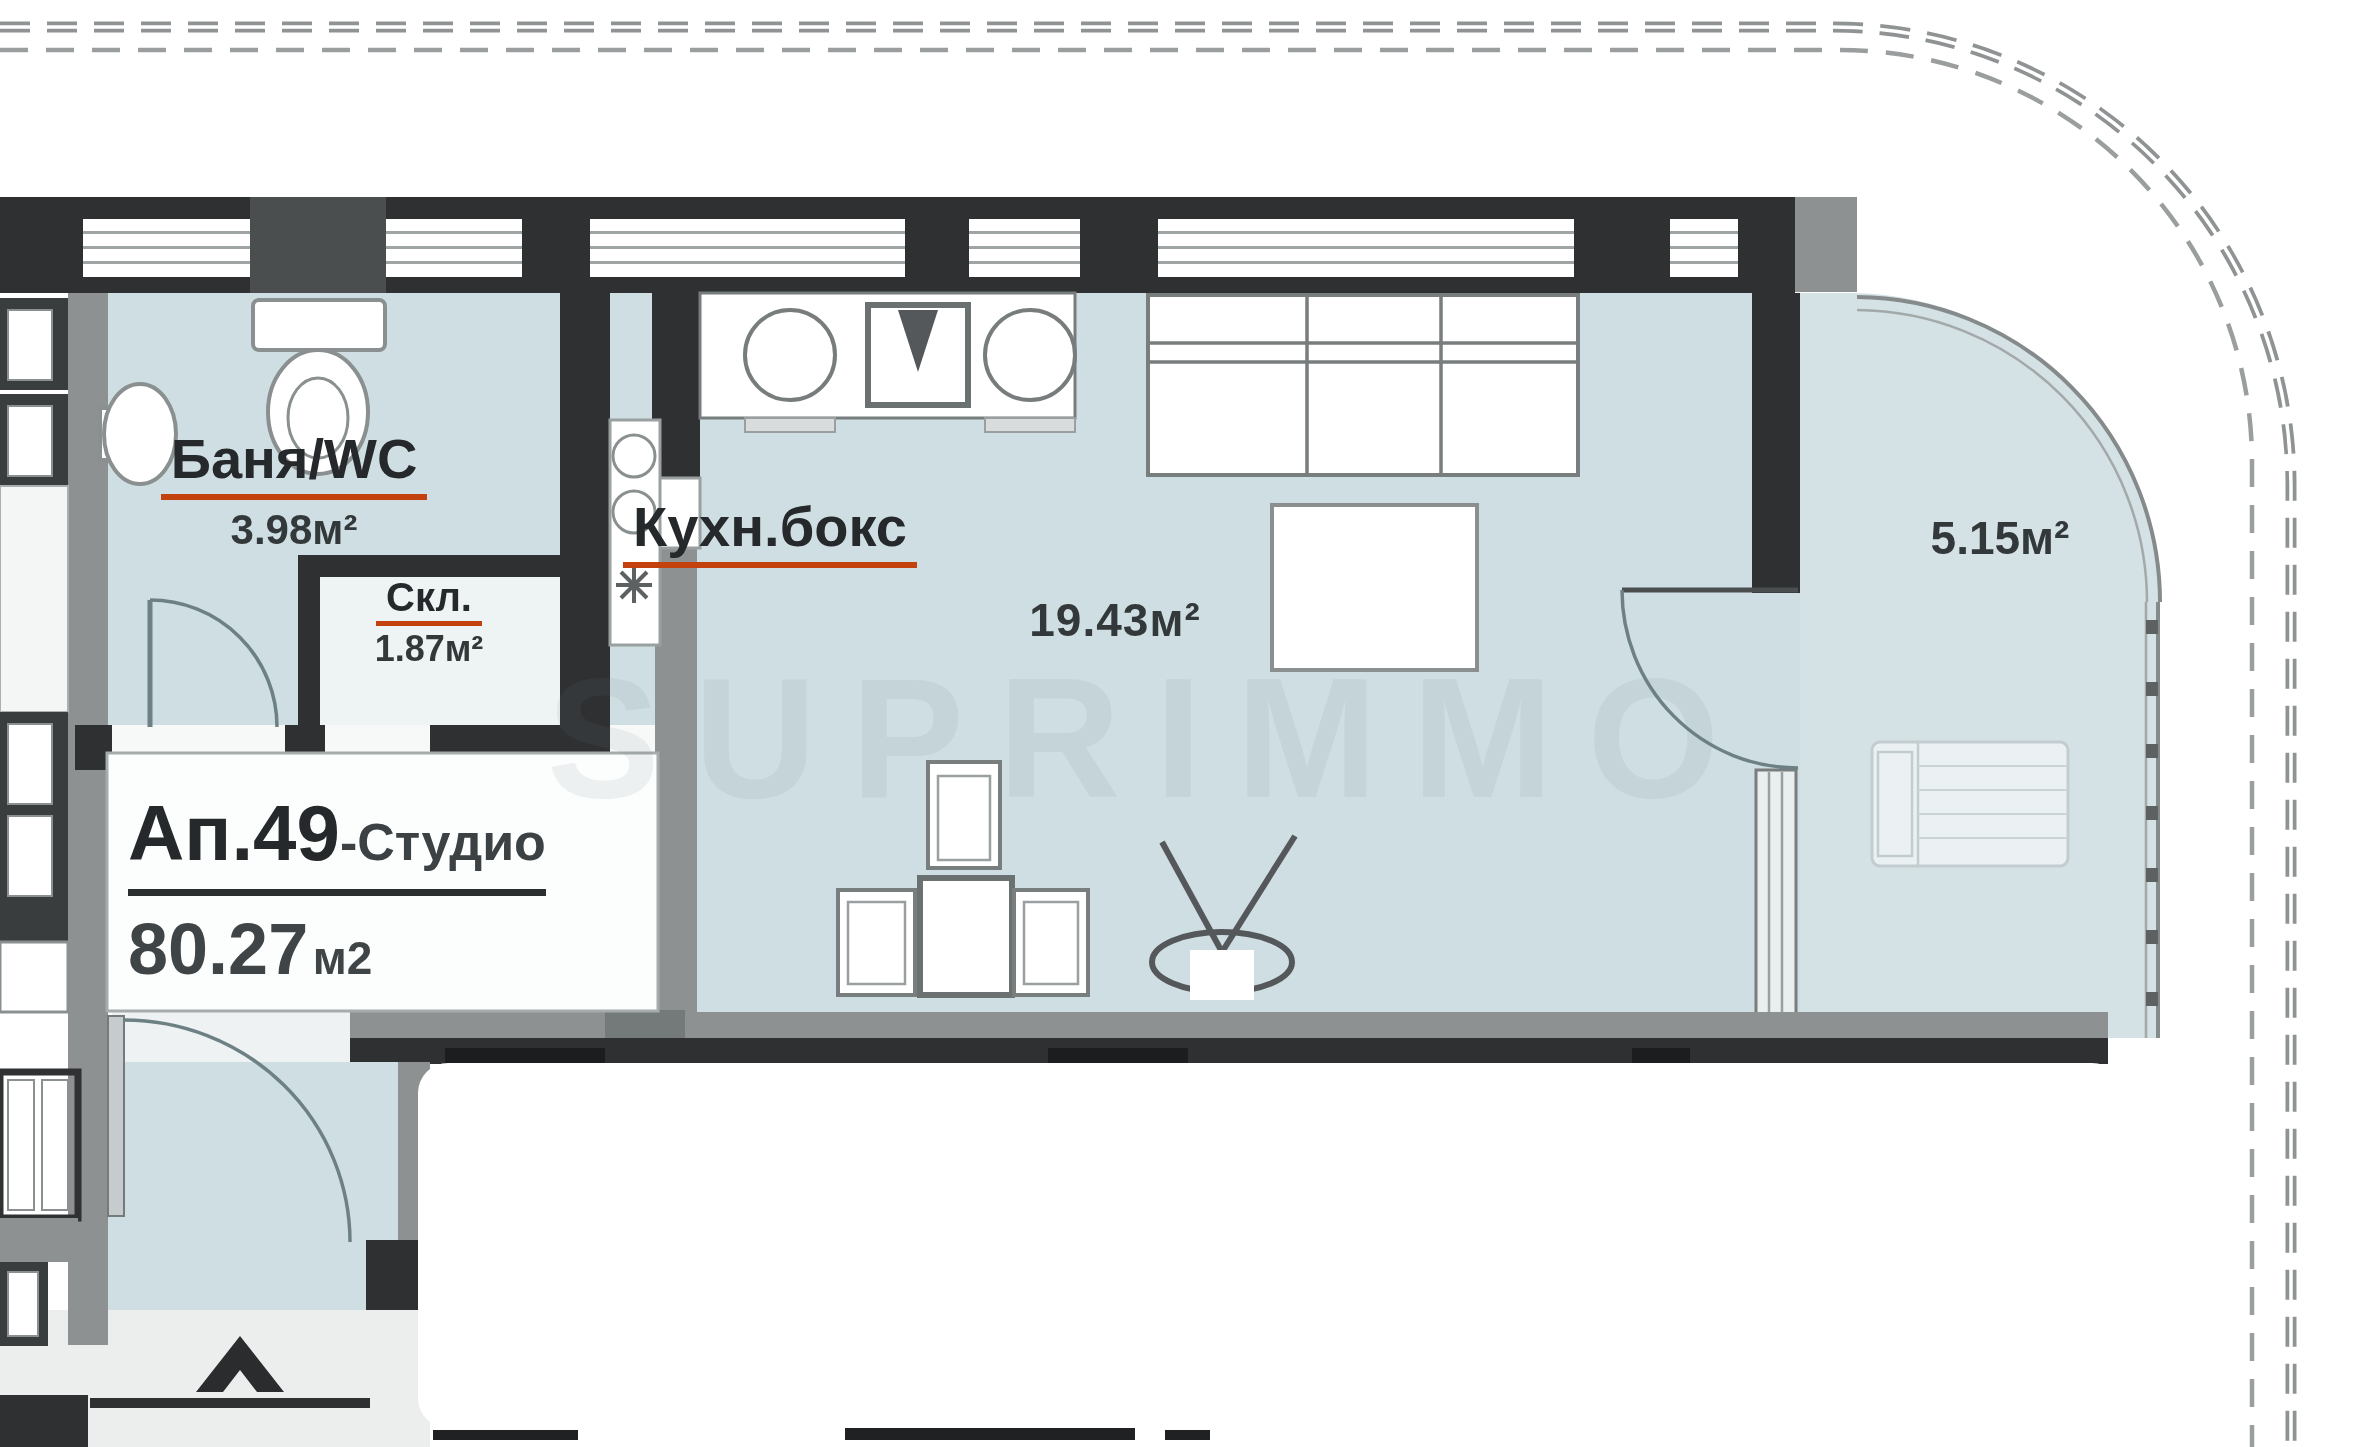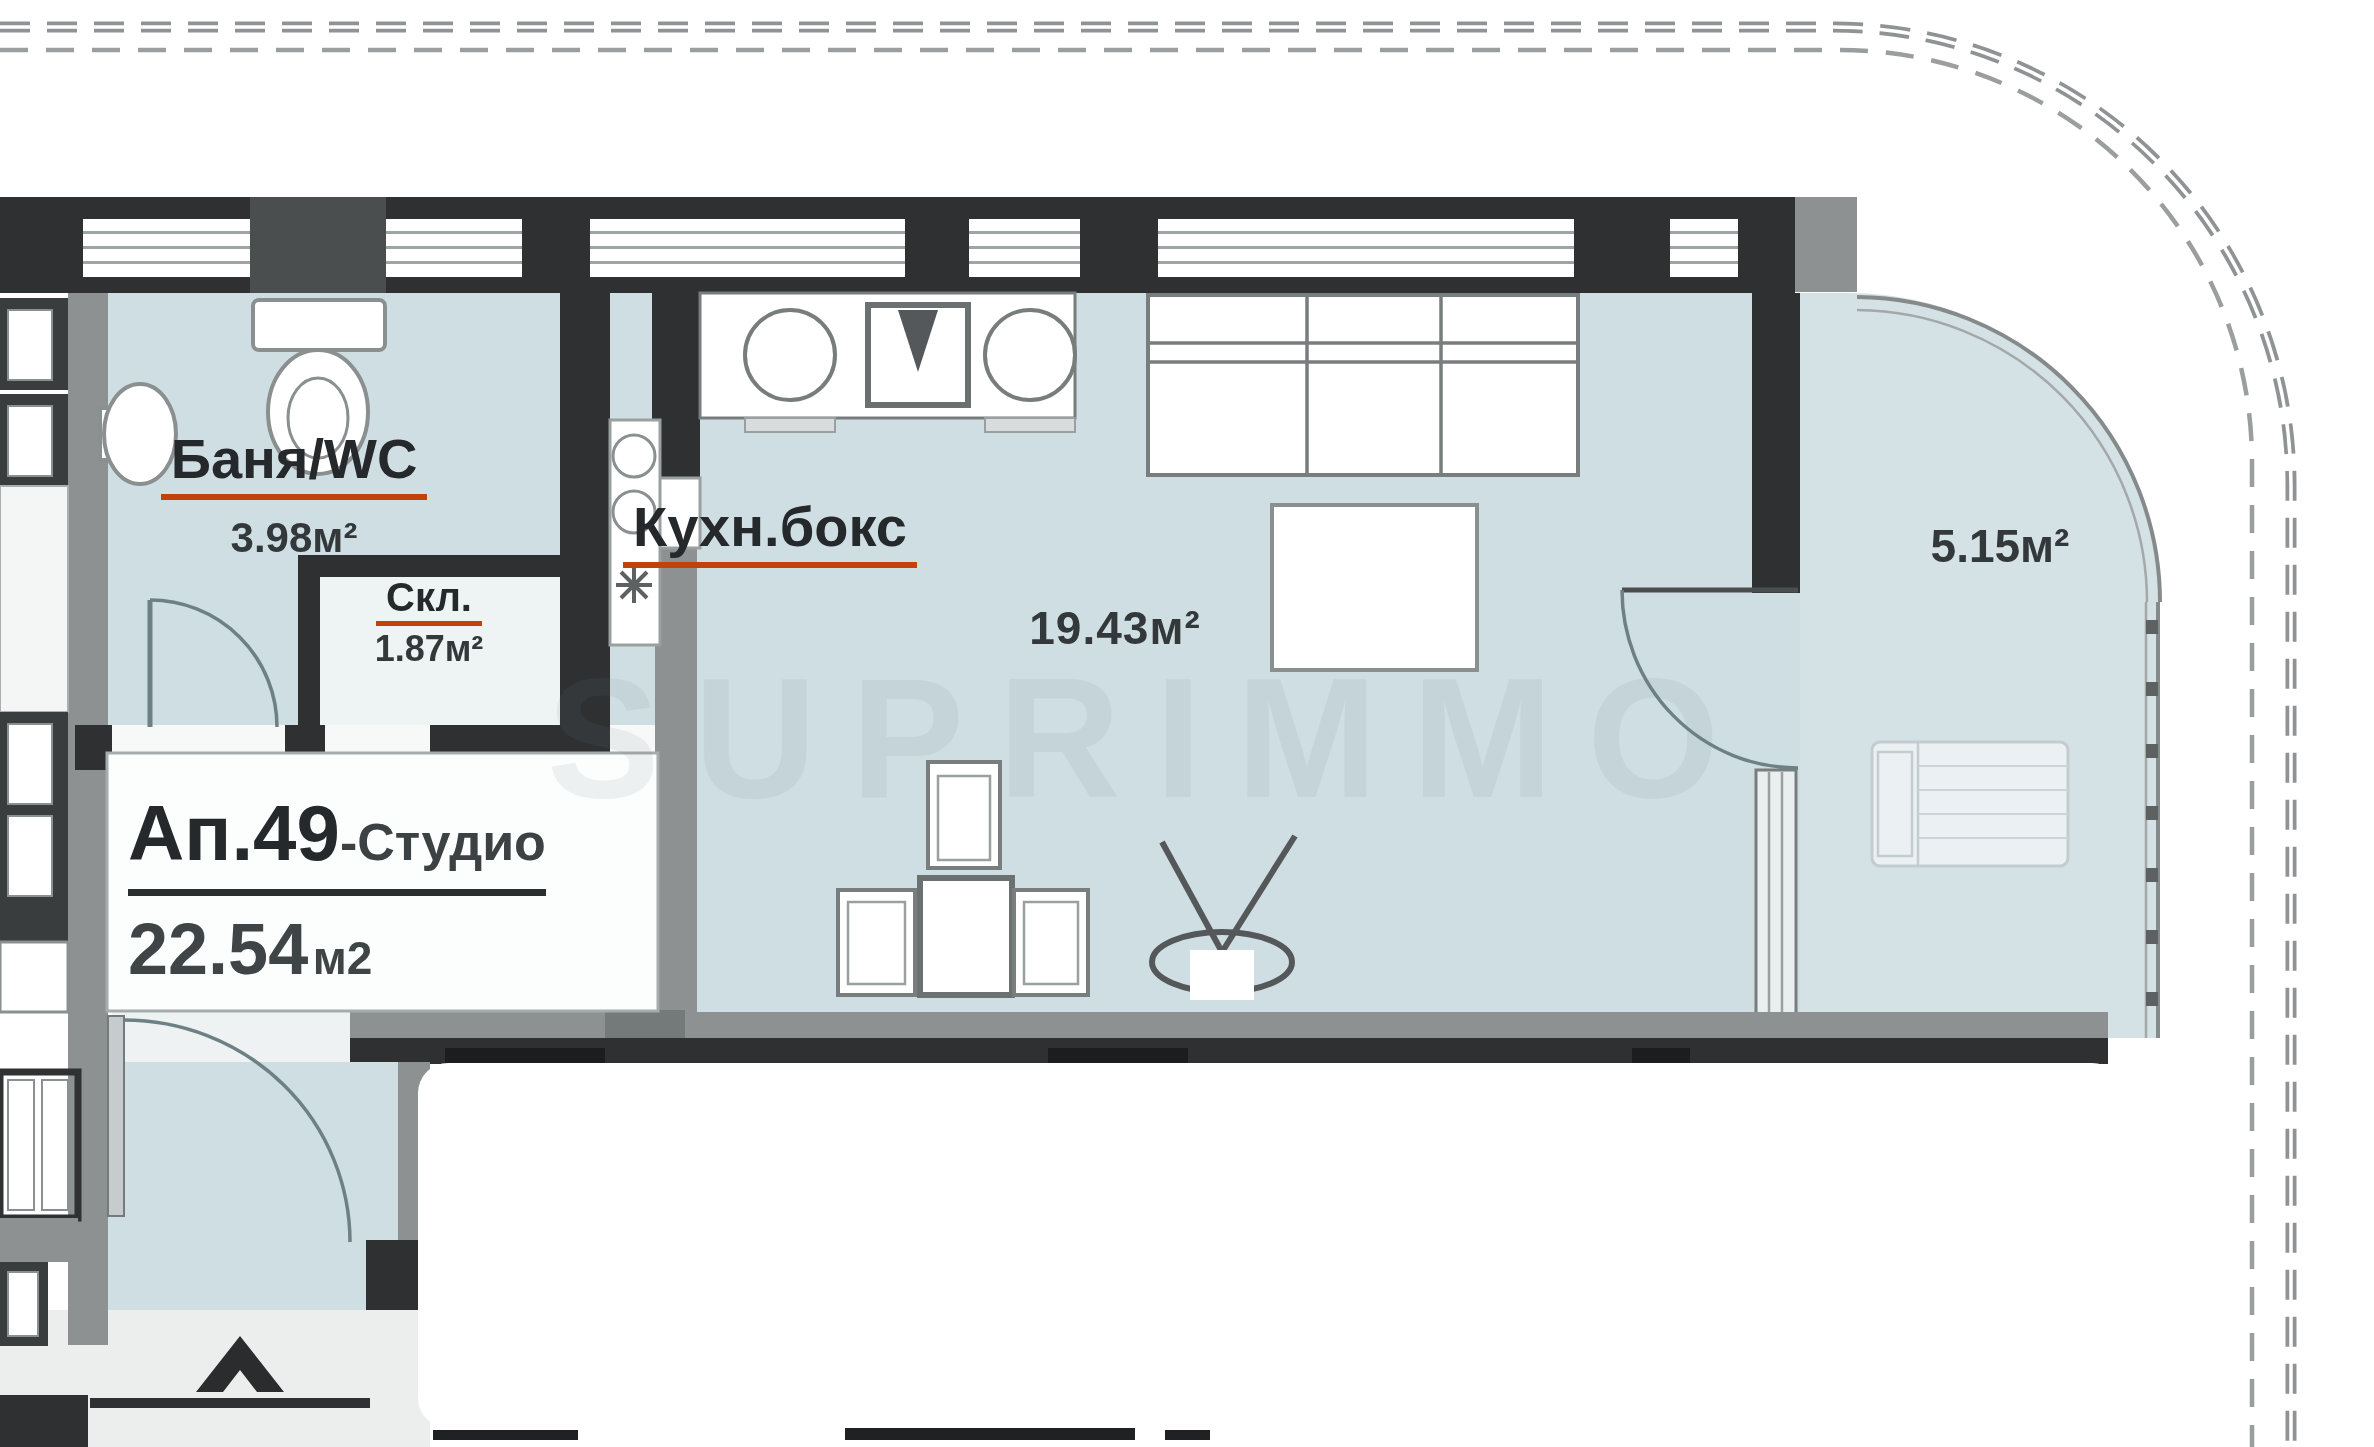--- a/index.html
+++ b/index.html
@@ -16,21 +16,21 @@
   .wall-dark{fill:var(--wall-dark,#2e3031);}
   .wall-gray{fill:var(--wall-gray,#8d9192);}
   .floor{fill:var(--floor,#cfdee2);}
   .terrace-floor{fill:var(--terrace-floor,#d4e1e5);}
   .fix{fill:#ffffff;stroke:#8a8f90;stroke-width:4;}
   .fix2{fill:#ffffff;stroke:#787d7e;stroke-width:4;}
   .doorarc{fill:none;stroke:#6d8184;stroke-width:3.5;}
 
   .label{position:absolute;color:var(--text,#26292b);text-align:center;font-weight:bold;line-height:1.05;}
   .rname span{display:inline-block;border-bottom:6px solid #c2410c;padding:0 10px 5px;}
-  .area{font-weight:bold;color:#33383a;margin-top:16px;}
+  .area{font-weight:bold;color:#33383a;margin-top:8px;}
 
   .bathroom-label{left:104px;top:430px;width:380px;font-size:56px;}
   .bathroom-label .area{font-size:42px;}
   .storage-label{left:300px;top:576px;width:258px;font-size:40px;}
   .storage-label .rname span{border-bottom-width:5px;padding-bottom:3px;text-align:center;}
   .storage-label .area{font-size:36px;margin-top:4px;}
   .kitchen-label{left:590px;top:498px;width:360px;font-size:56px;}
   .living-label{left:915px;top:588px;width:400px;font-size:66px;letter-spacing:3px;}
   .living-label .area{font-size:46px;letter-spacing:1px;}
   .terrace-label{left:1835px;top:506px;width:330px;font-size:66px;}
@@ -262,20 +262,20 @@
 
   <div class="label terrace-label">
     <div class="area">5.15м²</div>
   </div>
 
   <div class="apt-label">
     <div class="apt-line1">
       <span class="apt-number">Ап.49</span><span class="apt-suffix">-Студио</span>
     </div>
     <div class="apt-line2">
-      <span class="apt-area">22.54</span>
+      <span class="apt-area">80.27</span>
       <span class="apt-unit">м2</span>
     </div>
   </div>
 
   <div class="cover-box"></div>
 
 </div>
 
 </body></html>

